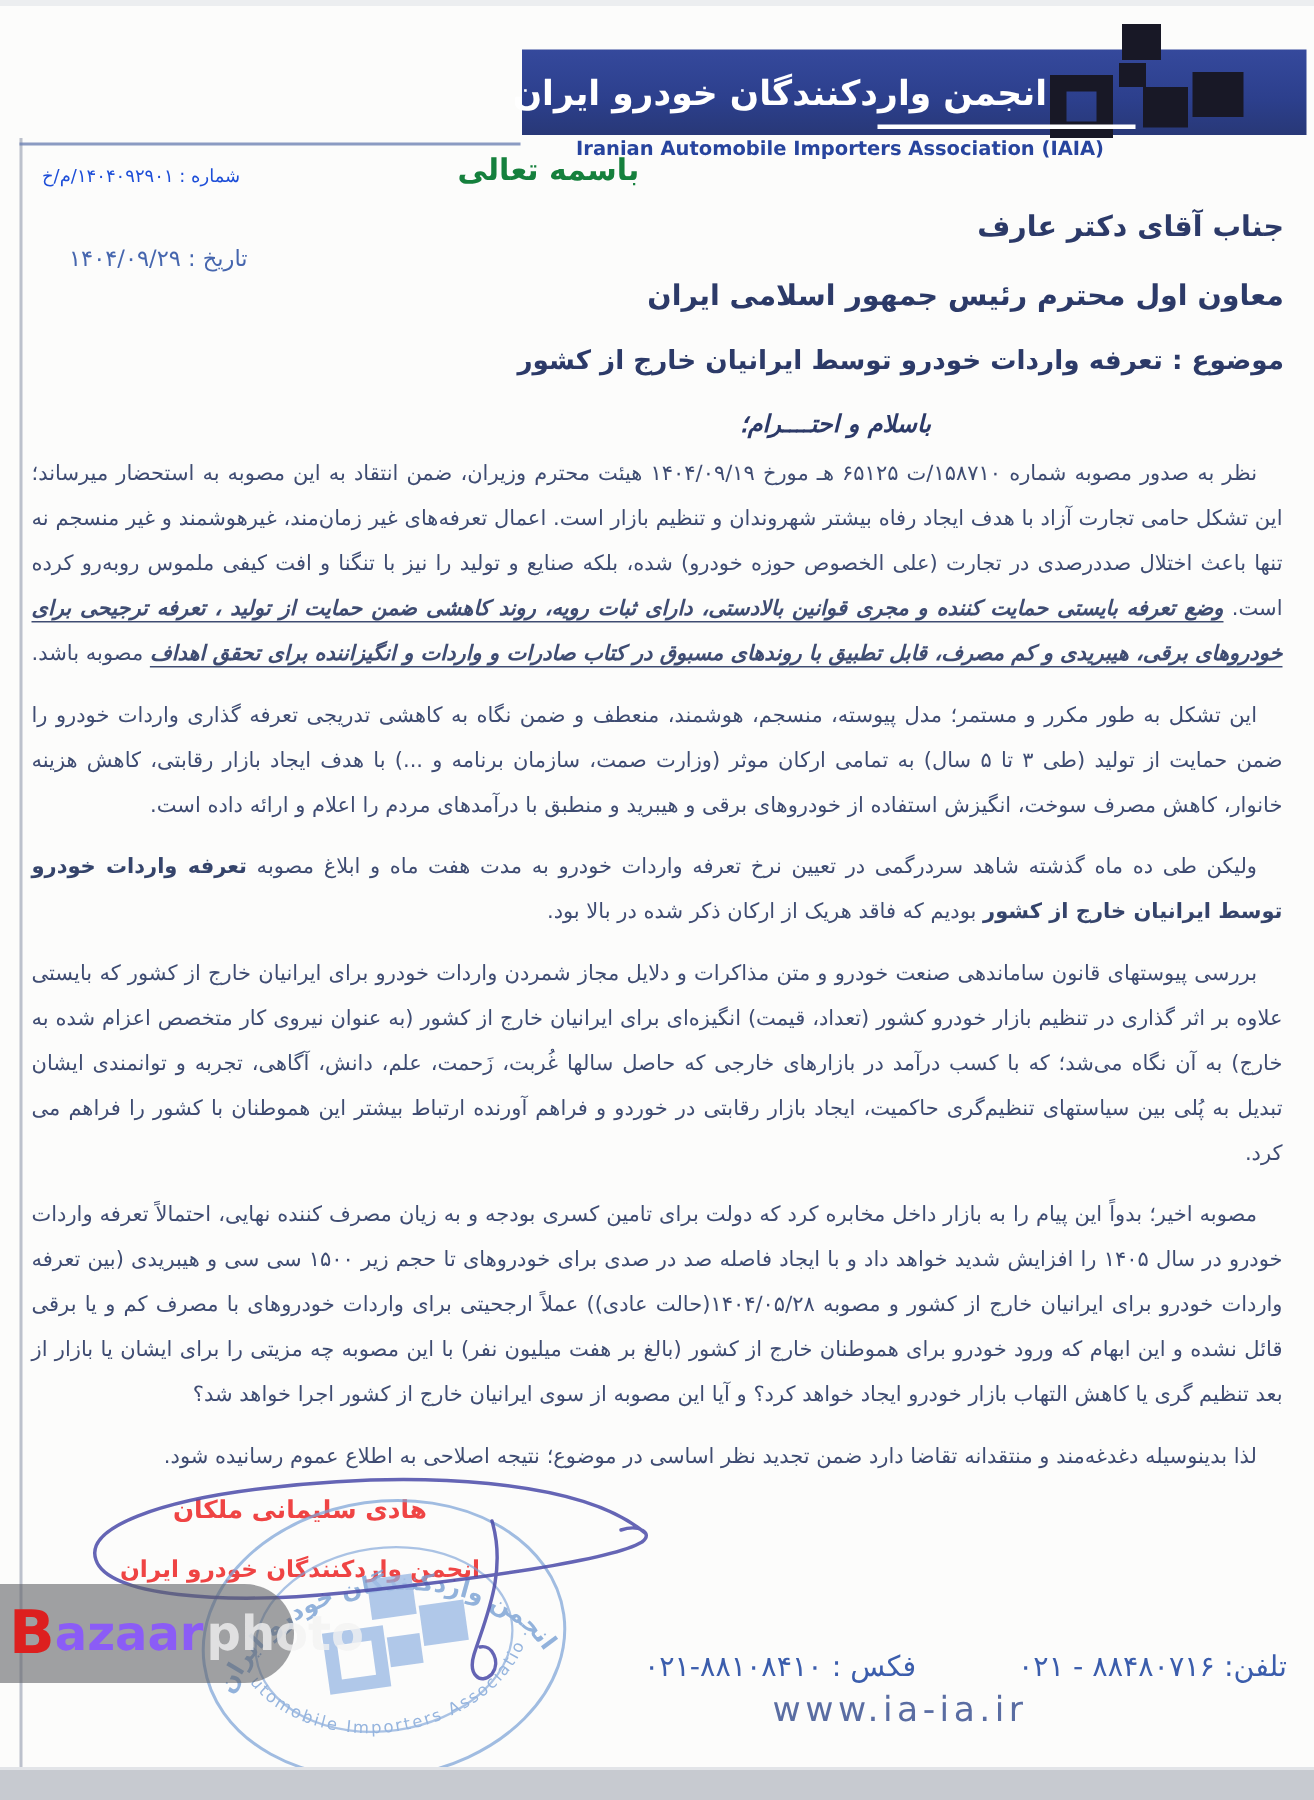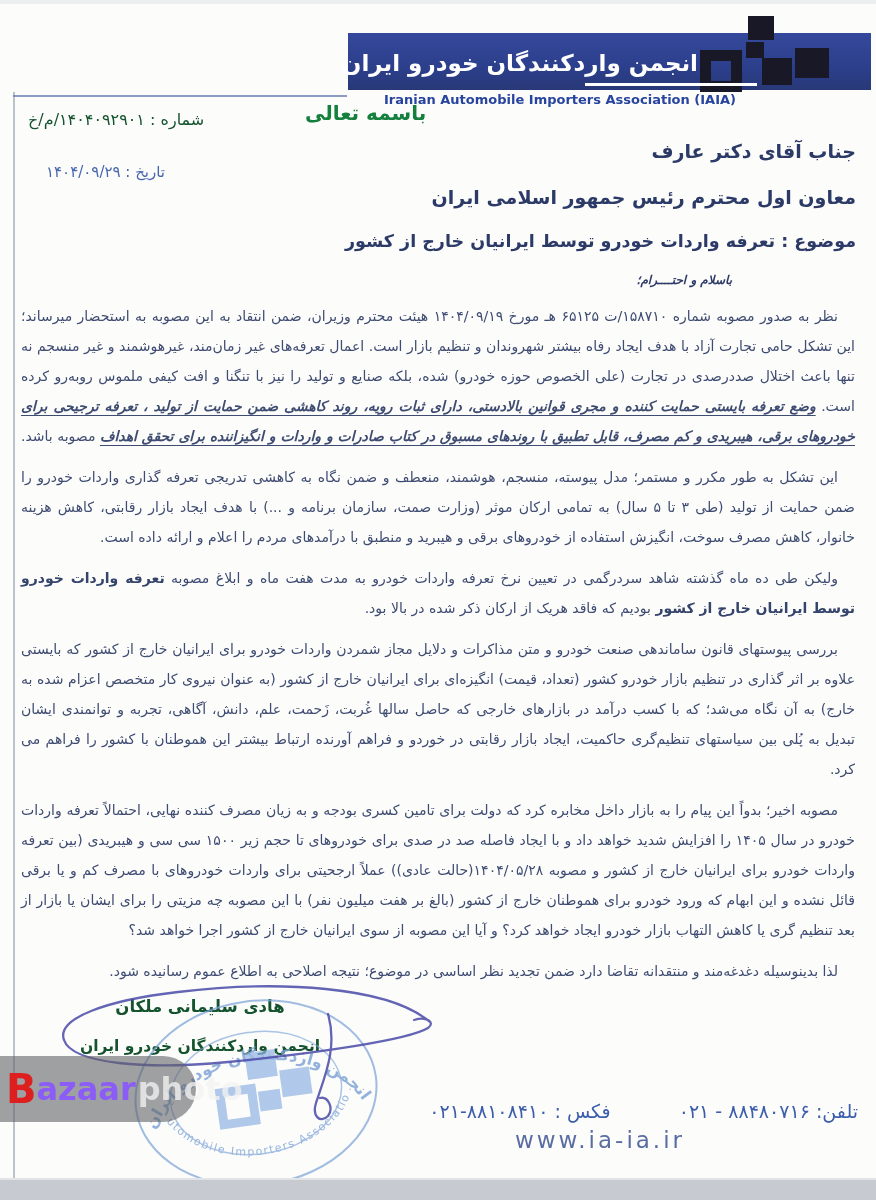--- a/index.html
+++ b/index.html
@@ -13,42 +13,42 @@
   .org-fa{position:absolute; top:50px; right:178px; color:#ffffff; font-size:23px;
           font-weight:bold; white-space:nowrap; z-index:2;}
   .org-en{position:absolute; top:92px; right:140px; color:#27449e; font-size:13px;
           font-weight:bold; white-space:nowrap; direction:ltr; z-index:2;}
   .logo{position:absolute; top:12px; right:31px; width:145px; height:84px; z-index:3;}
   .logo .sq{position:absolute; background:#181826;}
   .logo .sq.outline{background:transparent; border:11px solid #181826;}
   .logo-underline{position:absolute; top:83px; left:585px; width:172px; height:3px;
                   background:#ffffff; z-index:4;}
   
-  .meta-no{position:absolute; top:110px; left:28px; color:#14532d; font-size:16px;
+  .meta-no{position:absolute; top:110px; left:28px; color:#1d4ed8; font-size:12px;
            white-space:nowrap; direction:rtl;text-align:center;}
   .meta-date{position:absolute; top:163px; left:46px; color:#4666ae; font-size:15px;
            white-space:nowrap; direction:rtl;}
   .besmellah{position:absolute; top:101px; left:305px; color:#15803d; font-size:20px;
            font-weight:bold; white-space:nowrap;}
   
   .recipient{position:absolute; top:137px; right:20px; text-align:right; color:#2c3a68;}
   .recipient .r1{font-size:19px; font-weight:bold; line-height:28px; margin-bottom:18px; white-space:nowrap;}
   .recipient .subject{font-size:17.5px; font-weight:bold; margin-top:20px; white-space:nowrap;}
-  .salutation{position:absolute; top:273px; left:482px; width:250px; 
-           color:#2c3a68; font-size:12px; font-weight:bold; font-style:italic; white-space:nowrap;}
+  .salutation{position:absolute; top:273px; left:432px; width:250px; text-align:center;
+           color:#2c3a68; font-size:16px; font-weight:bold; font-style:italic; white-space:nowrap;}
   
   .body-text{position:absolute; top:301px; right:21px; left:21px; color:#3f4c72;
            font-size:14px; line-height:30px; text-align:justify;}
   .body-text p{margin:0 0 11px 0; text-indent:17px;}
   .emph{font-style:italic; font-weight:bold; text-decoration:underline;
         text-underline-offset:4px;}
   .bold-inline{font-weight:bold; color:#35446b;}
   
   .sig{position:absolute; top:997px; left:55px; width:290px; text-align:center;
-       color:#14532d; z-index:2;}
+       color:#ef4444; z-index:2;}
   .sig .name{font-size:16.5px; font-weight:bold; white-space:nowrap;}
   .sig .title{font-size:15.5px; font-weight:bold; margin-top:11px; white-space:nowrap;}
   .sig .org{font-size:15.5px; font-weight:bold; margin-top:21px; white-space:nowrap;}
   .stamp{position:absolute; left:128px; top:996px; width:256px; height:194px;
          z-index:3; opacity:.82;}
   .autograph{position:absolute; left:28px; top:978px; width:430px; height:175px; z-index:4;}
   
   .watermark{position:absolute; left:0; top:1056px; width:196px; height:66px;
          background:rgba(96,98,104,.60); border-radius:0 33px 33px 0;
          display:flex; align-items:center; direction:ltr; padding-left:6px;

